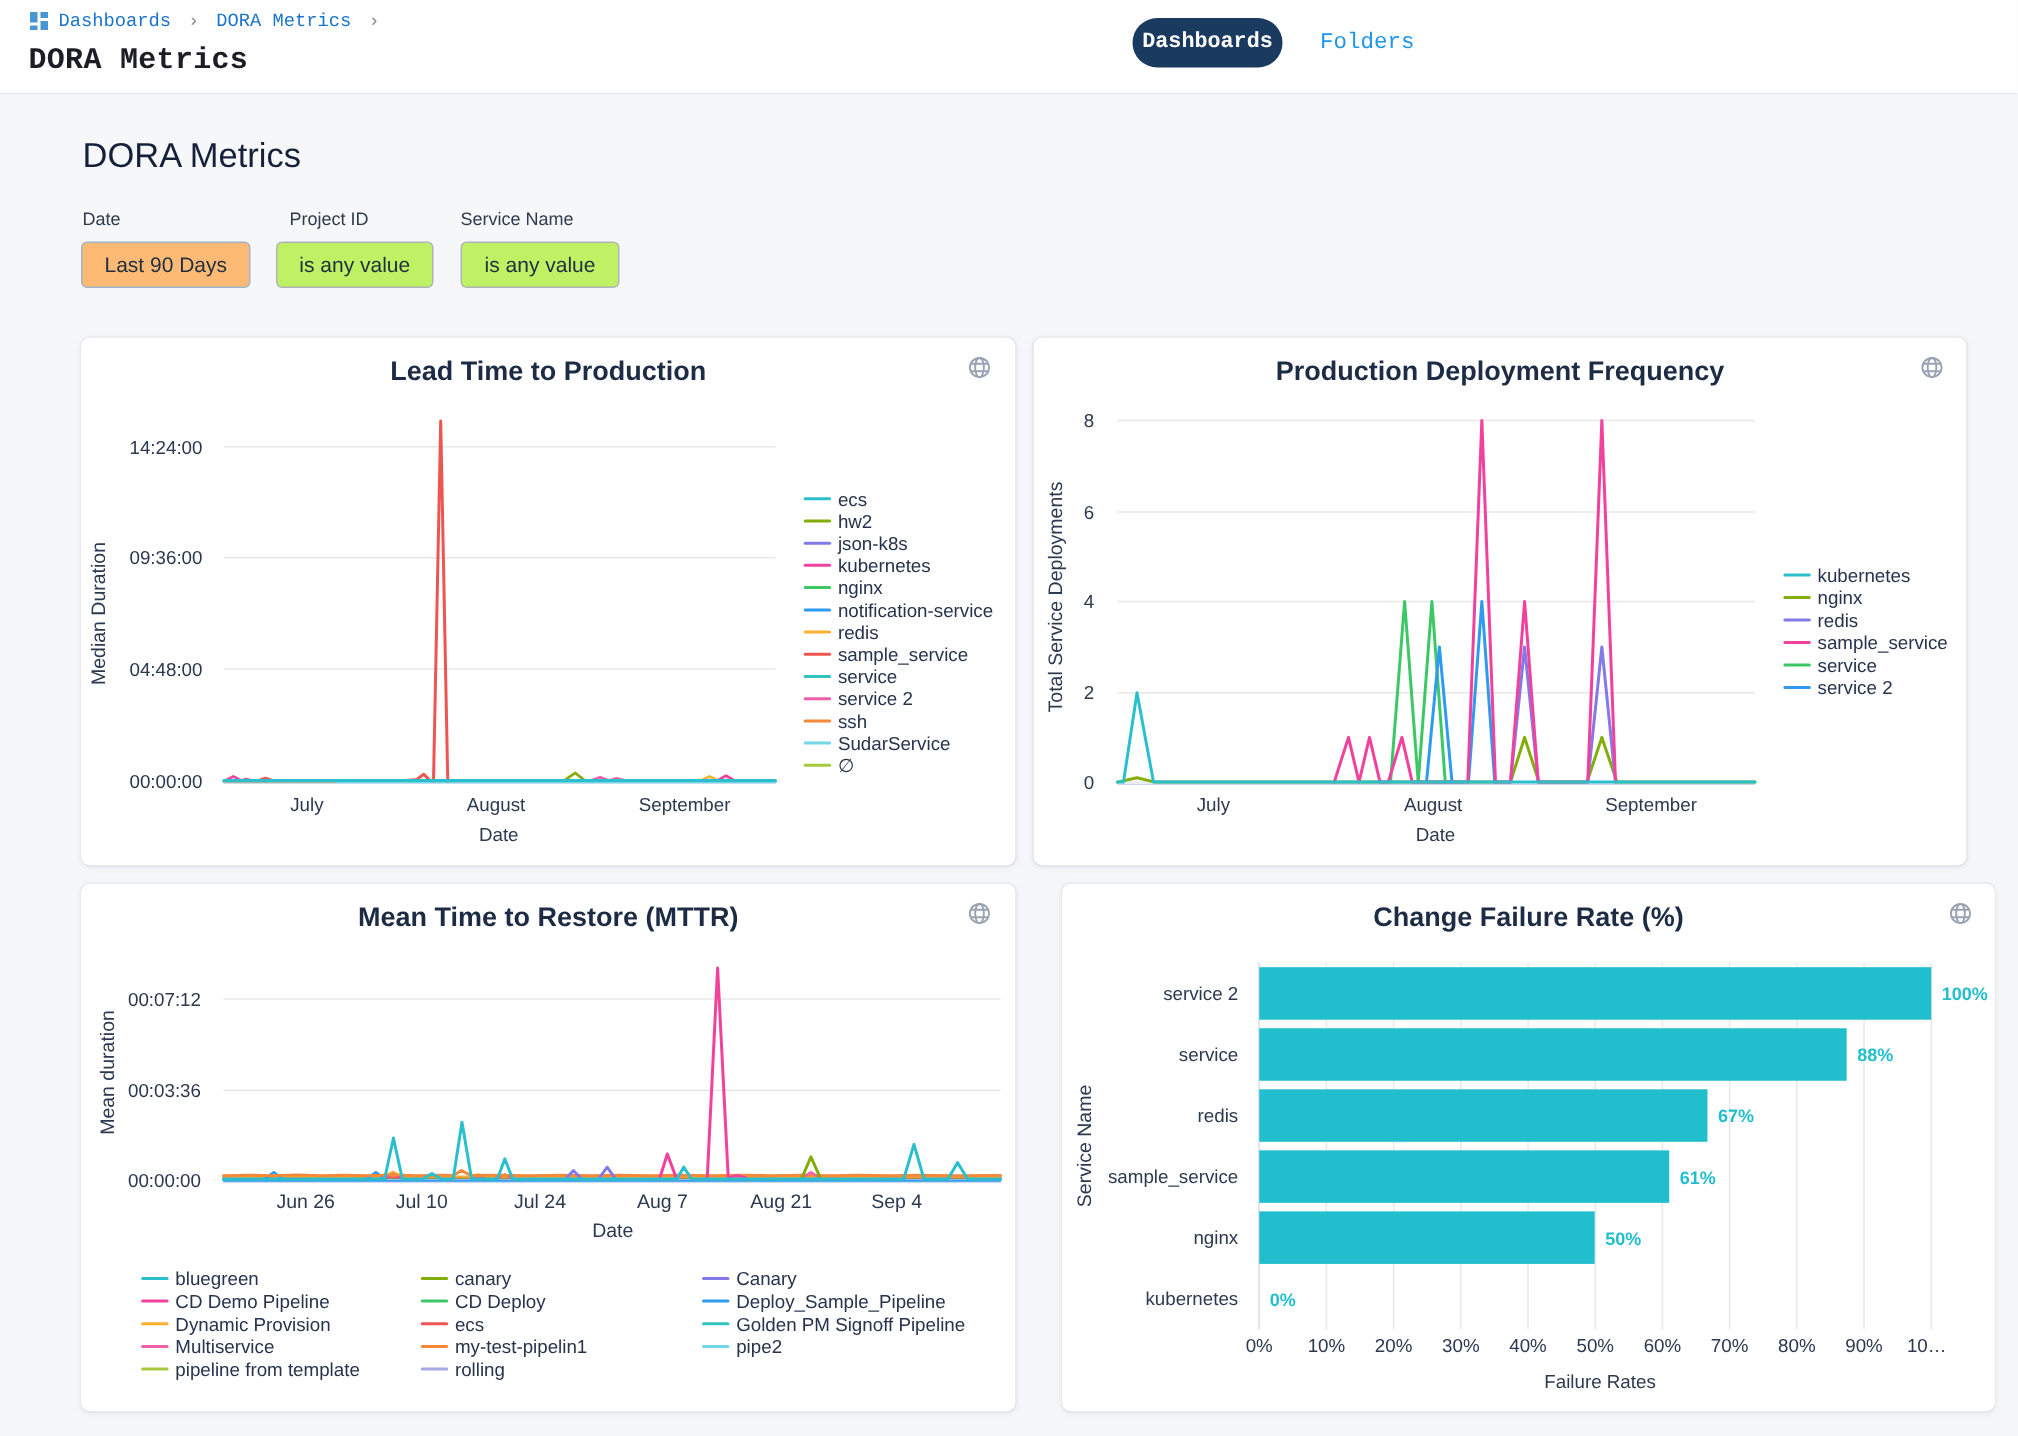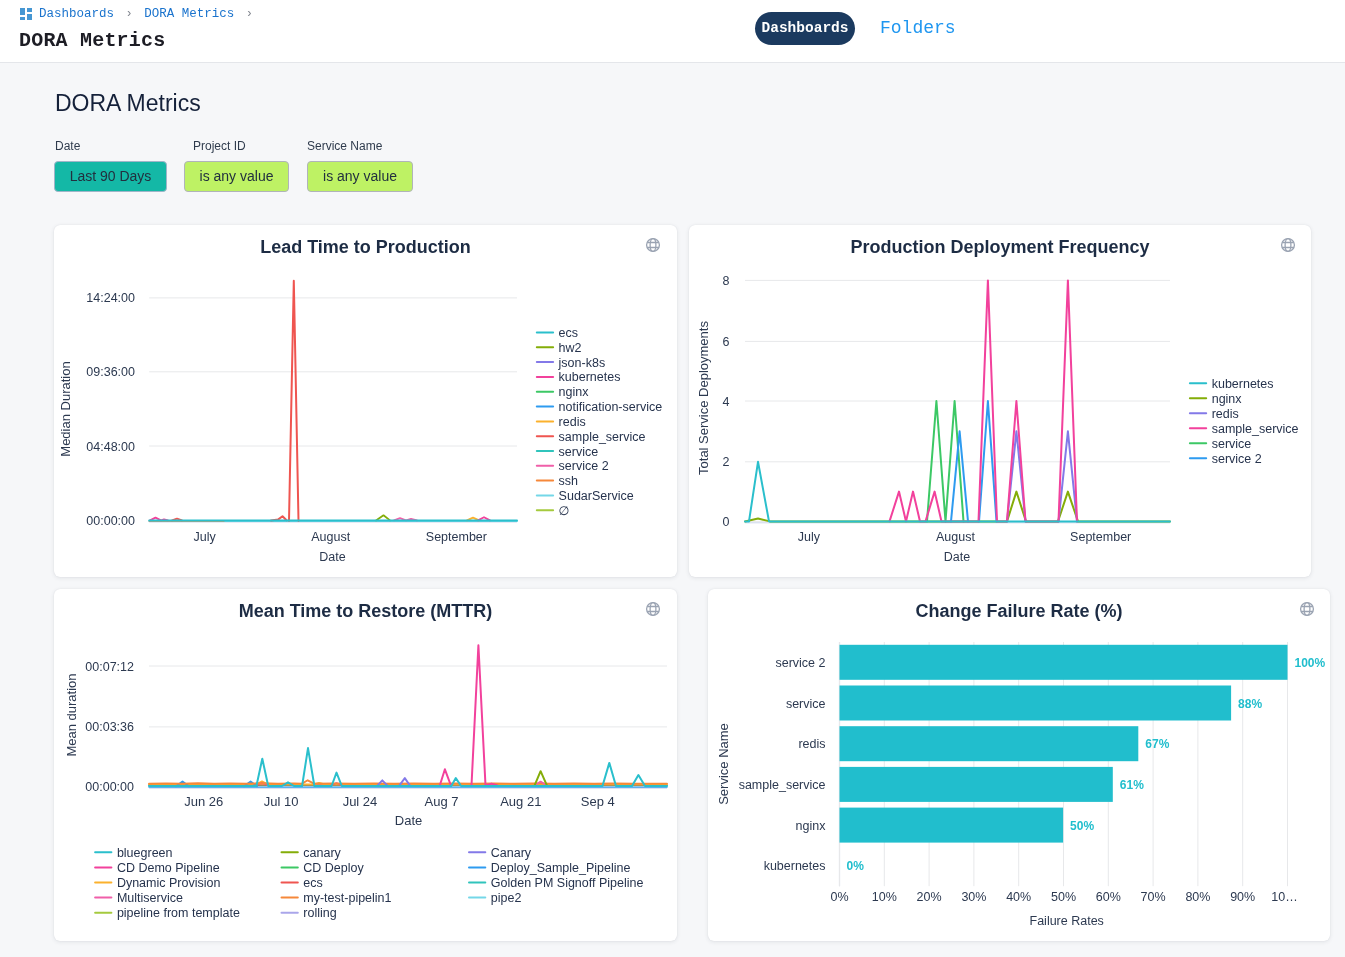--- a/index.html
+++ b/index.html
@@ -2,25 +2,25 @@
 <html><head>
 <meta charset="utf-8">
 <style>
   html,body{margin:0;padding:0;}
   body{width:1345px;height:957px;background:#f6f7f9;font-family:"Liberation Sans",sans-serif;position:relative;overflow:hidden;}
   .header{position:absolute;left:0;top:0;width:1345px;height:62px;background:#ffffff;border-bottom:1px solid #e4e6ea;font-family:Liberation Mono, monospace;}
   .crumb{position:absolute;left:39px;top:7px;font-size:12.5px;color:#1a73cd;}
   .crumb .sep{color:#80858e;padding:0 4px;font-size:12px;}
   .pagetitle{position:absolute;left:19px;top:29px;font-size:20px;font-weight:bold;color:#1d1d25;letter-spacing:0.2px;}
   .pill{position:absolute;left:755px;top:12px;width:100px;height:33px;background:#1b3a5f;border-radius:17px;color:#ffffff;font-size:14.5px;font-weight:bold;text-align:center;line-height:33px;}
-  .folders{position:absolute;left:880px;top:12px;height:33px;line-height:33px;color:#1e96f0;font-size:18px;}
+  .folders{position:absolute;left:880px;top:12px;height:33px;line-height:33px;color:#1e96f0;font-size:15px;}
   .h1{position:absolute;left:55px;top:90px;font-size:23px;font-weight:normal;color:#15213a;}
   .flabel{position:absolute;font-size:12px;color:#2f3b4d;}
   .fbtn{position:absolute;top:161px;height:31px;box-sizing:border-box;border-radius:4px;font-size:14px;color:#22303f;text-align:center;line-height:29px;}
-  .fbtn.blue{background:#14b8a6;border:1px solid #9fb5c8;}
+  .fbtn.blue{background:#fdba74;border:1px solid #9fb5c8;}
   .fbtn.white{background:#bef264;border:1px solid #b0b4ba;}
   .card{position:absolute;background:#ffffff;border-radius:6px;box-shadow:0 1px 4px rgba(40,50,70,0.10), 0 0 1px rgba(40,50,70,0.12);}
   .ctitle{position:absolute;top:12px;left:0;width:100%;text-align:center;font-size:18px;color:#1d2c44;font-weight:700;}
   .globe{position:absolute;top:12px;}
 </style>
 </head>
 <body>
   <div class="header">
     <svg style="position:absolute;left:20px;top:8px" width="12" height="12" viewBox="0 0 12 12">
       <rect x="0" y="0" width="5" height="7" fill="#4697d3"></rect>

